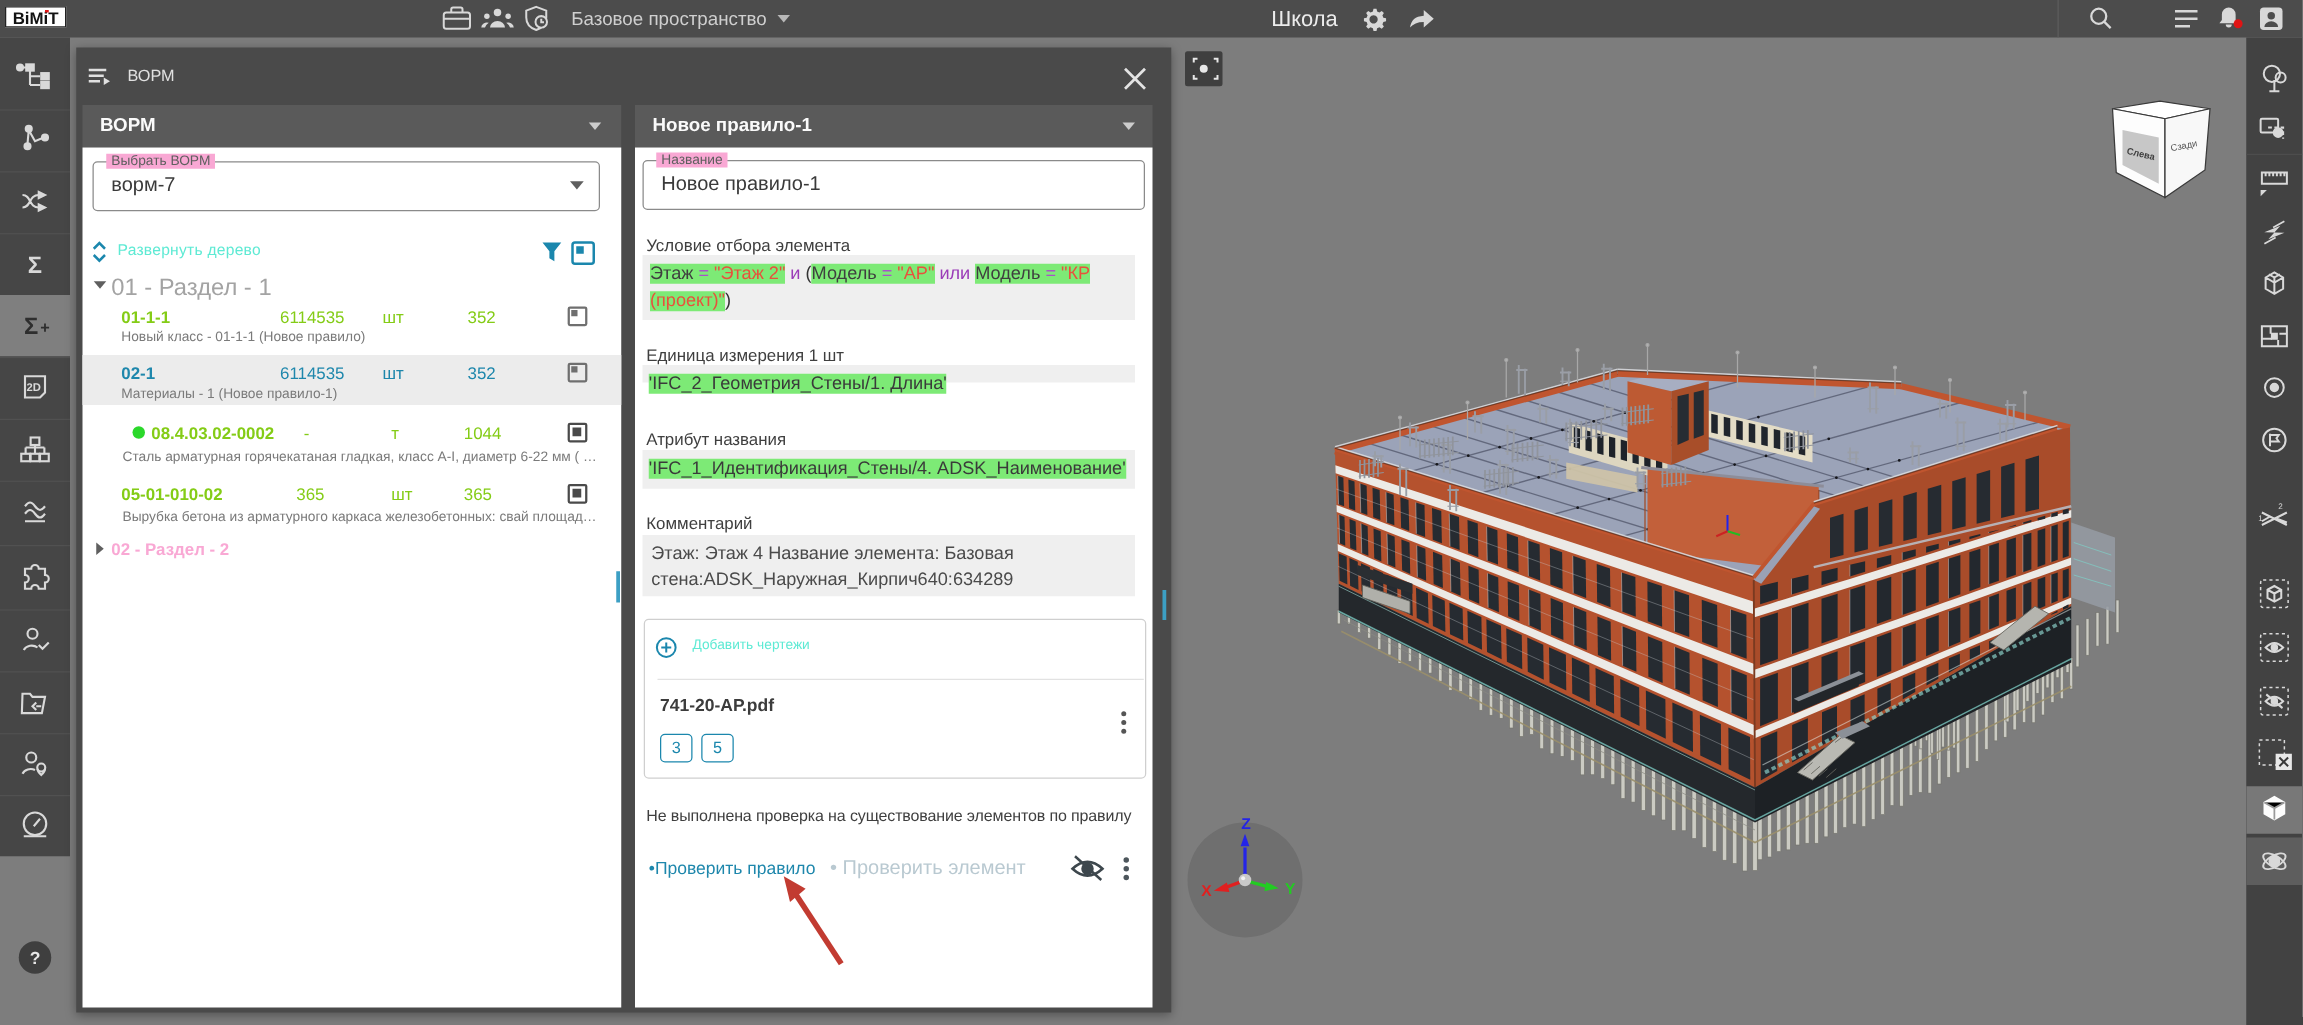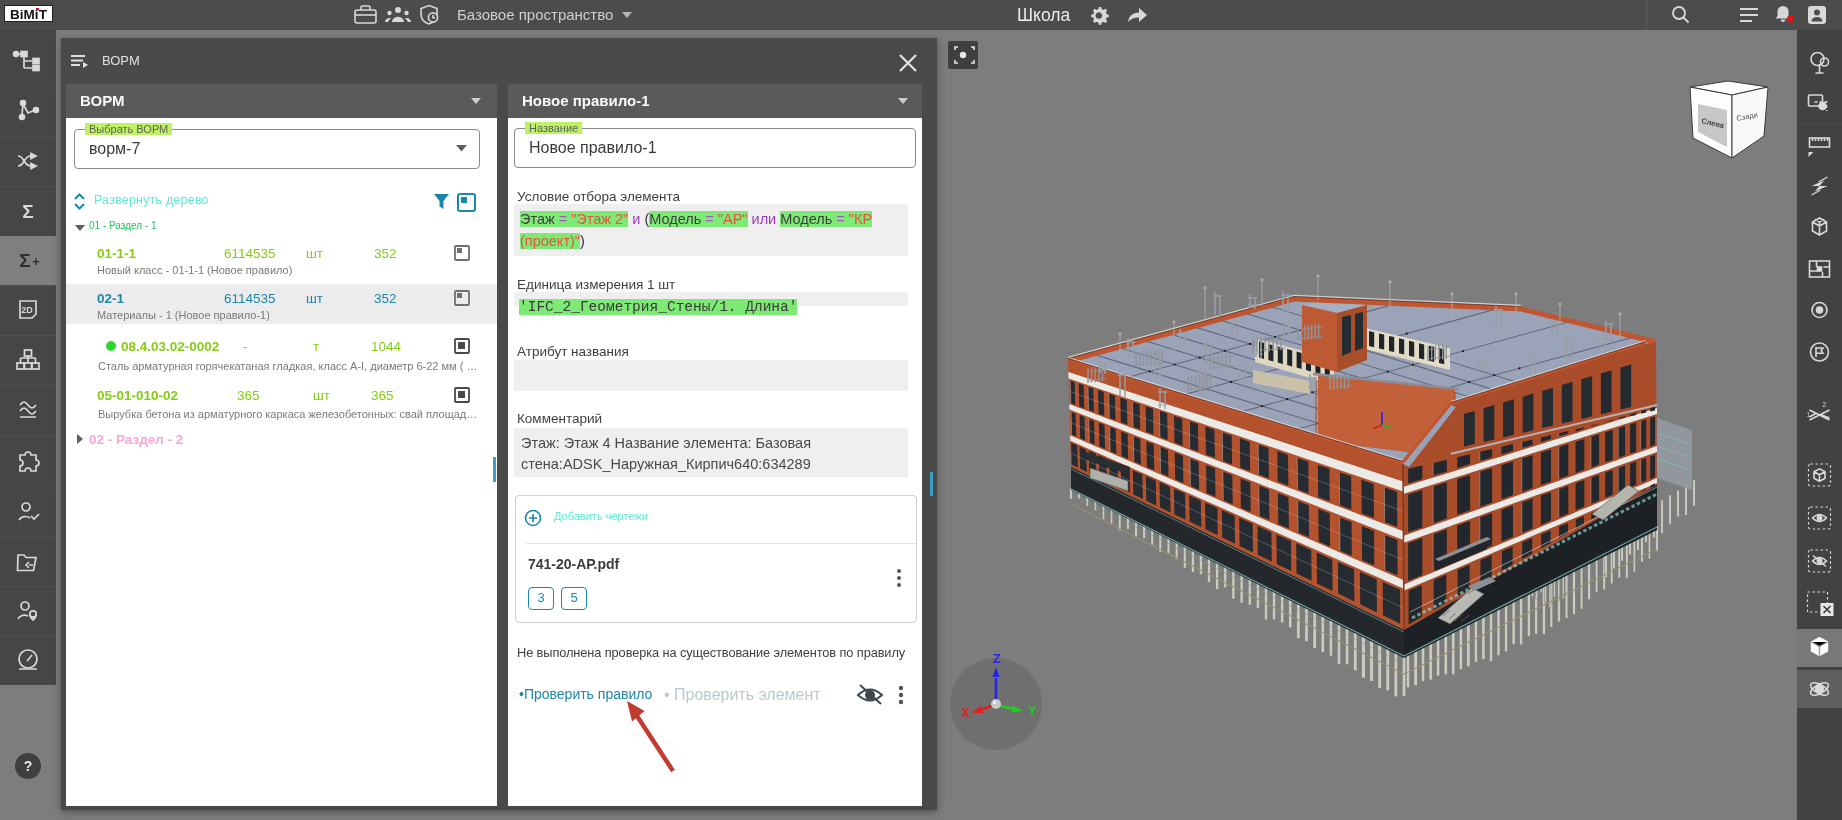--- a/index.html
+++ b/index.html
@@ -14,21 +14,21 @@
   
   #leftbar { left:0; top:30px; width:56px; height:655px; background:#464646; }
   #rightbar { left:1797px; top:30px; width:45px; height:790px; background:#424242; }
   
   #panel { left:61px; top:38px; width:876px; height:772px; background:#4a4a4a;
     box-shadow:0 2px 8px rgba(0,0,0,0.35); }
   .colhdr { position:absolute; top:46px; height:34px; background:#5a5a5a; color:#fafafa;
     font-size:15px; font-weight:bold; line-height:34px; }
   .colbody { position:absolute; top:80px; background:#ffffff; }
   .field { position:absolute; border:1px solid #8a8a8a; border-radius:4px; height:40px; }
-  .fieldlabel { position:absolute; top:-7px; font-size:11px; color:#5f5f5f; background:#bef264;
+  .fieldlabel { position:absolute; top:-7px; font-size:11px; color:#5f5f5f; background:#f9a8d4;
     padding:0 4px; }
   .fieldvalue { position:absolute; top:0; left:14px; right:30px; height:38px; line-height:38px;
     font-size:16px; color:#3a3a3a; white-space:nowrap; overflow:hidden;}
   .lbl { position:absolute; font-size:13.5px; color:#3f3f3f; white-space:nowrap; }
   .graybox { position:absolute; background:#efefef; font-size:14.5px; color:#3a3a3a;
     white-space:nowrap;}
   .grn { background:#7dea76; }
   .blue { color:#5eead4; }
   .bold { font-weight:bold; }
   .sub { position:absolute; font-size:11px; color:#7a7a7a; white-space:nowrap; overflow:hidden; text-overflow:ellipsis; }
@@ -943,21 +943,21 @@
     <div class="colhdr" style="left:5px;width:431px;padding-left:14px;">ВОРМ</div>
 <div class="colhdr" style="left:447px;width:414px;padding-left:14px;">Новое правило-1</div>
 <div class="colbody" style="left:5px;width:431px;height:688px;"></div>
 <div class="colbody" style="left:447px;width:414px;height:688px;"></div>
 <div class="abs" style="left:41px;top:15px;font-size:13px;color:#e0e0e0;">ВОРМ</div>
 <div class="field" style="left:13px;top:91px;width:406px;">
         <div class="fieldlabel" style="left:10px;">Выбрать ВОРМ</div>
         <div class="fieldvalue">ворм-7</div>
       </div>
 <div class="abs blue" style="left:33px;top:155px;font-size:12.5px;font-weight:500;letter-spacing:0.2px;">Развернуть дерево</div>
-<div class="abs" style="left:28px;top:182px;font-size:10px;color:#22c55e;">01 - Раздел - 1</div>
+<div class="abs" style="left:28px;top:182px;font-size:19px;color:#a3a3a3;">01 - Раздел - 1</div>
 <div class="num bold" style="left:36px;top:208px;">01-1-1</div>
 <div class="num" style="left:163px;top:208px;">6114535</div>
 <div class="num" style="left:245px;top:208px;">шт</div>
 <div class="num" style="left:313px;top:208px;">352</div>
 <div class="sub" style="left:36px;top:226px;width:380px;">Новый класс - 01-1-1 (Новое правило)</div>
 <div class="abs" style="left:5px;top:246px;width:431px;height:40px;background:#ececec;"></div>
 <div class="num bold" style="left:36px;top:253px;color:#1e87ac;">02-1</div>
 <div class="num" style="left:163px;top:253px;color:#1e87ac;">6114535</div>
 <div class="num" style="left:245px;top:253px;color:#1e87ac;">шт</div>
 <div class="num" style="left:313px;top:253px;color:#1e87ac;">352</div>
@@ -975,23 +975,23 @@
 <div class="abs" style="left:28px;top:394px;font-size:13.5px;color:#f9a8d4;font-weight:bold;">02 - Раздел - 2</div>
 <div class="field" style="left:453px;top:90px;width:402px;padding-left:13px;">
         <div class="fieldlabel" style="left:10px;">Название</div>
         <div class="fieldvalue">Новое правило-1</div>
       </div>
 <div class="lbl" style="left:456px;top:151px;">Условие отбора элемента</div>
 <div class="graybox" style="left:453px;top:166px;width:394px;height:52px;"></div>
 <div class="abs" style="left:459px;top:173px;font-size:14.5px;white-space:nowrap;"><span class="grn"><span style="color:#3f3f3f">Этаж</span> <span style="color:#a855c8">=</span> <span style="color:#e8513c">"Этаж 2"</span></span> <span style="color:#9b3bb8">и</span> <span style="color:#333">(</span><span class="grn"><span style="color:#3f3f3f">Модель</span> <span style="color:#a855c8">=</span> <span style="color:#e8513c">"АР"</span></span> <span style="color:#9b3bb8">или</span> <span class="grn"><span style="color:#3f3f3f">Модель</span> <span style="color:#a855c8">=</span> <span style="color:#e8513c">"КР</span></span></div>
 <div class="abs" style="left:459px;top:195px;font-size:14.5px;white-space:nowrap;"><span class="grn"><span style="color:#e8513c">(проект)"</span></span><span style="color:#333">)</span></div>
 <div class="lbl" style="left:456px;top:239px;">Единица измерения 1 шт</div>
-<div class="graybox" style="left:453px;top:254px;width:394px;height:14px;line-height:31px;font-family:Liberation Mono, monospace;"><span style="padding-left:5px;"></span><span class="grn">'IFC_2_Геометрия_Стены/1. Длина'</span></div>
+<div class="graybox" style="left:453px;top:254px;width:394px;height:14px;line-height:31px;"><span style="padding-left:5px;"></span><span class="grn">'IFC_2_Геометрия_Стены/1. Длина'</span></div>
 <div class="lbl" style="left:456px;top:306px;">Атрибут названия</div>
-<div class="graybox" style="left:453px;top:322px;width:394px;height:31px;line-height:31px;"><span style="padding-left:5px;"></span></div>
+<div class="graybox" style="left:453px;top:322px;width:394px;height:31px;line-height:31px;"><span style="padding-left:5px;"></span><span class="grn">'IFC_1_Идентификация_Стены/4. ADSK_Наименование'</span></div>
 <div class="lbl" style="left:456px;top:373px;">Комментарий</div>
 <div class="graybox" style="left:453px;top:390px;width:394px;height:49px;font-size:14.5px;color:#4a4a4a;">
         <div style="padding:5px 0 0 7px;line-height:21px;">Этаж: Этаж 4 Название элемента: Базовая<br>стена:ADSK_Наружная_Кирпич640:634289</div>
       </div>
 <div class="abs" style="left:454px;top:457px;width:402px;height:128px;border:1px solid #cfcfcf;border-radius:4px;"></div>
 <div class="abs blue" style="left:493px;top:472px;font-size:11px;font-weight:500;">Добавить чертежи</div>
 <div class="abs" style="left:465px;top:505px;width:389px;height:1px;background:#e2e2e2;"></div>
 <div class="abs bold" style="left:467px;top:518px;font-size:14px;color:#3c3c3c;">741-20-АР.pdf</div>
 <div class="chip" style="left:467px;top:549px;">3</div>
 <div class="chip" style="left:500px;top:549px;">5</div>

